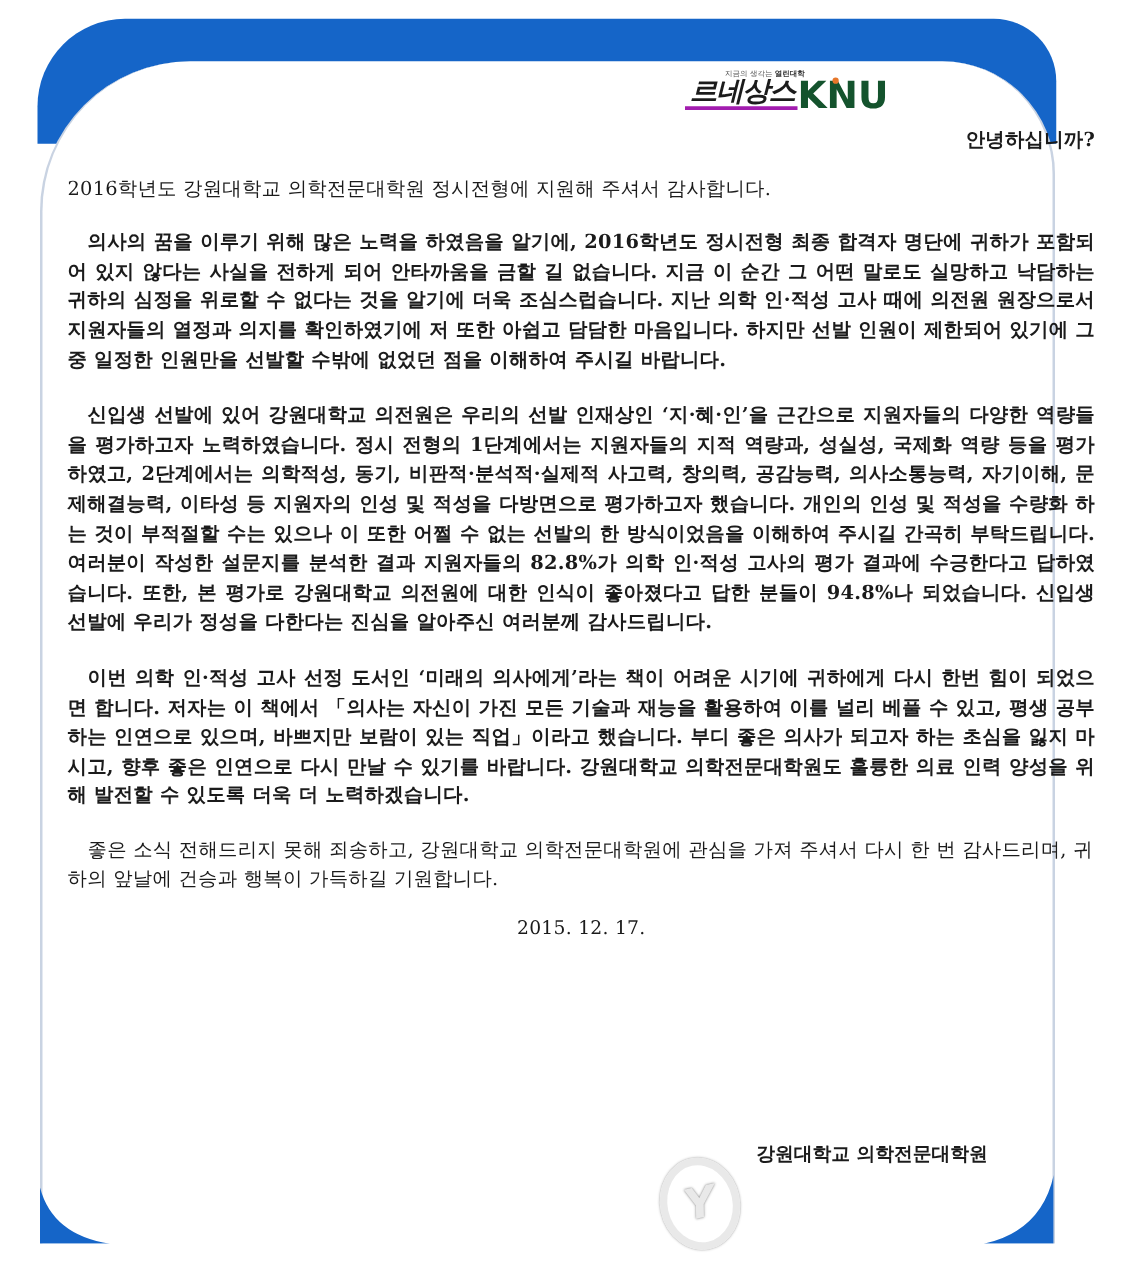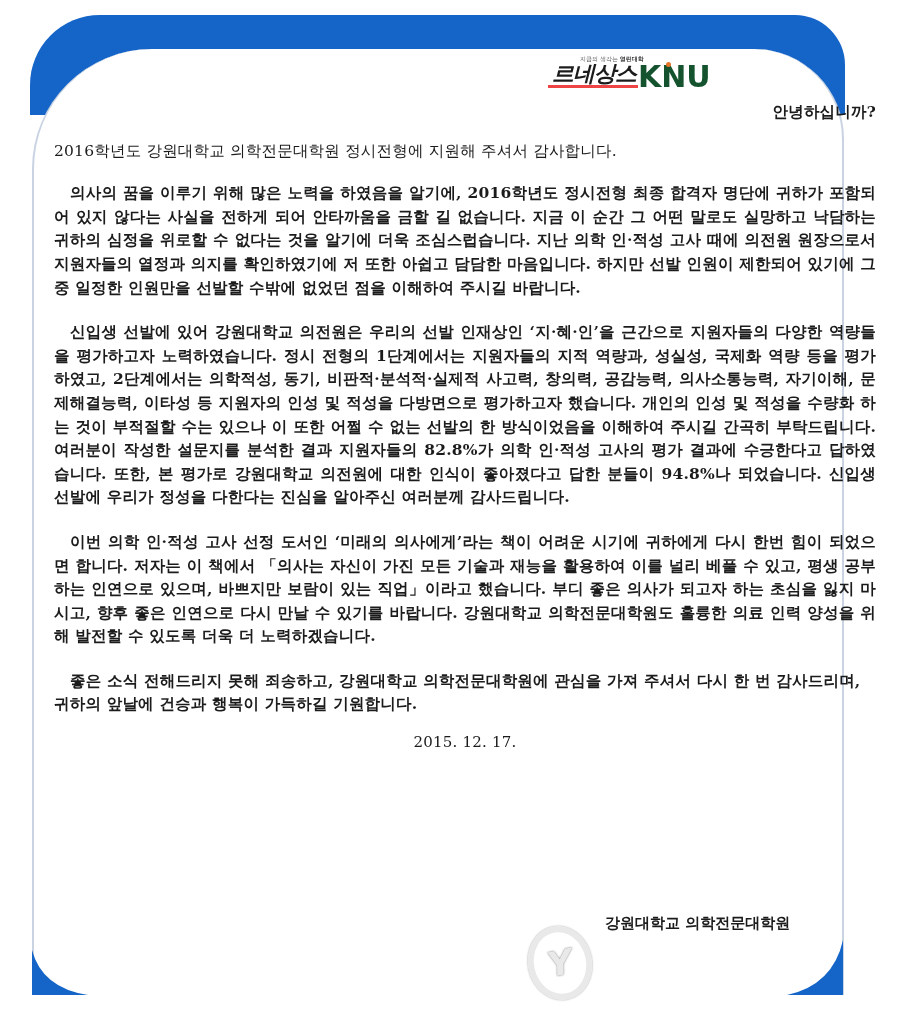--- a/index.html
+++ b/index.html
@@ -32,37 +32,37 @@
     display: flex; align-items: flex-end;
   }
   .logo-tag {
     position: absolute; left: 32px; top: 3px; font-size: 6px; color: #555;
     font-family: "DejaVu Sans", sans-serif;
   }
   .logo-tag b { color: #333; }
   .logo-dot { position: absolute; left: 118px; top: 10px; width: 5px; height: 5px; border-radius: 50%; background: #e6762a; }
   .logo-main {
     font-family: "DejaVu Sans", sans-serif; font-weight: bold; font-size: 22px; font-style: italic;
-    color: #1b1b1b; border-bottom: 3px solid #ef4444; line-height: 22px; padding: 0 2px 0 4px; margin-bottom: 6px;
+    color: #1b1b1b; border-bottom: 3px solid #a21caf; line-height: 22px; padding: 0 2px 0 4px; margin-bottom: 6px;
     letter-spacing: -1px;
   }
   .logo-knu {
     font-family: "DejaVu Sans", sans-serif; font-weight: bold; font-size: 30px; color: #14532d;
     margin-left: 0; margin-bottom: 6px; line-height: 22px;
   }
   .letter {
     position: absolute; left: 54px; top: 100px; width: 822px;
     font-size: 15.5px; line-height: 23.6px; letter-spacing: 0.2px;
   }
   .letter p { margin: 0; }
   .greeting { margin-bottom: 16px !important; font-weight: bold; text-align: right; }
   .intro { margin-bottom: 17px !important; font-weight: bold; }
   .thanks { margin-bottom: 18px !important; }
   .para { text-indent: 16px; text-align: justify; margin-bottom: 21px !important; font-weight: bold; }
-  .closing { text-indent: 16px; margin-bottom: 15px !important; font-weight: bold; }
+  .closing { text-indent: 16px; margin-bottom: 15px !important; font-weight: normal; }
   .date { text-align: center; margin-left: 110px; margin-bottom: 14px !important; font-size: 15px; }
   .signature { position: absolute; left: 590px; top: 911px; font-size: 15px; line-height: 24px; font-weight: bold; margin-left: 15px; }
   .signature .sig-name { padding-left: 110px; }
   .watermark {
     position: absolute; left: 528px; top: 926px; display: flex; align-items: center;
     opacity: 0.92;
   }
   .wm-logo {
     width: 52px; height: 62px; border-radius: 50%; border: 6px solid #e8e8e8;
     box-shadow: 0 0 2px #888; display: flex; align-items: center; justify-content: center;

